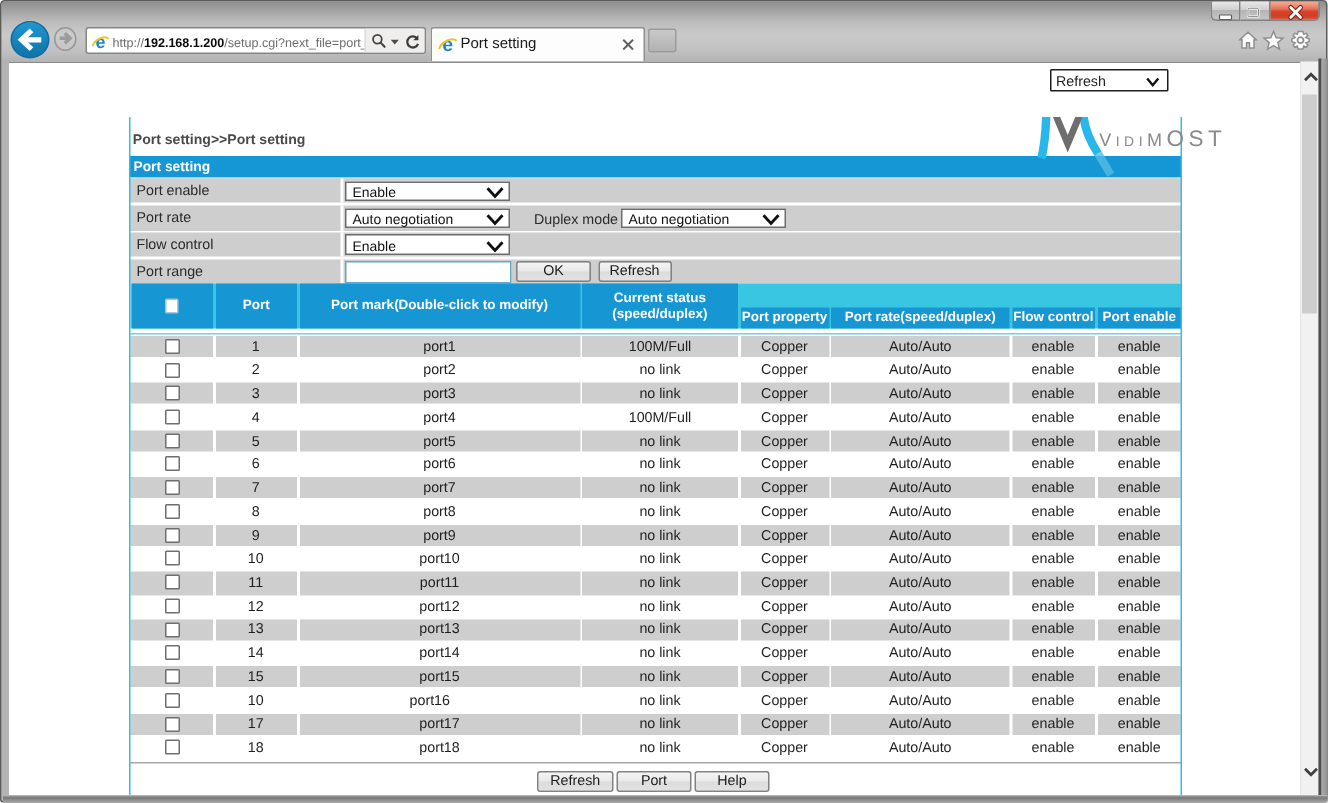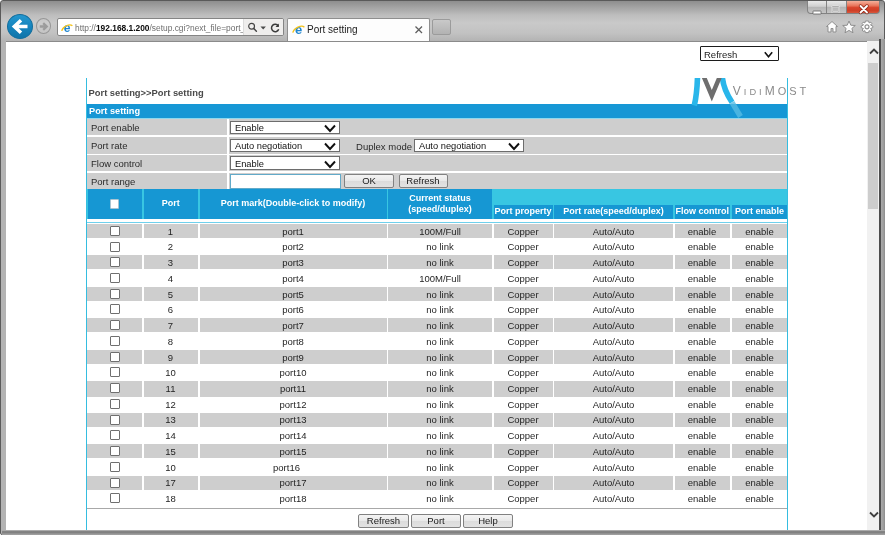--- a/index.html
+++ b/index.html
@@ -151,21 +151,21 @@
       </div>
 <div id="crumb">Port setting&gt;&gt;Port setting</div>
 <div id="secbar">Port setting</div>
 <div class="abs" style="left:0;top:75.6px;width:702px;height:1.5px;background:#8fd8ee"></div>
 <svg class="abs" style="left:598px;top:35.5px;z-index:5" width="160" height="40.5" viewBox="0 0 160 40.5">
  <path d="M13.5 -1 C13.2 9 12.3 19 10.3 27.5" fill="none" stroke="#29b6ea" stroke-width="5.6"></path>
  <path d="M38.3 -1 C39.3 9.5 43.5 17.5 48 24.3" fill="none" stroke="#29b6ea" stroke-width="5.6"></path>
  <path d="M48 24.3 C50.5 28.5 53.5 33.5 56.5 38.5" fill="none" stroke="#55bbe4" stroke-width="5.4" opacity="0.8"></path>
  <path d="M17.5 -1 L27.8 23.6 L38.1 -1 L33.25 -1 L27.8 12 L22.35 -1 Z" fill="#6e6e6e"></path>
 </svg>
-<div class="abs" style="left:646.8px;top:41.8px;z-index:6;color:#8a8a8a;white-space:nowrap;letter-spacing:3px"><span style="font-size:12px">V</span><span style="font-size:9.3px">IDI</span><span style="font-size:12px">M</span><span style="font-size:11px">OST</span></div>
+<div class="abs" style="left:646.8px;top:41.8px;z-index:6;color:#8a8a8a;white-space:nowrap;letter-spacing:3px"><span style="font-size:12px">V</span><span style="font-size:9.3px">IDI</span><span style="font-size:12px">M</span><span style="font-size:15px">OST</span></div>
 <div class="frow" style="top:77px">
         <div class="flabel">Port enable</div>
         <div class="fsep" style="left:141px"></div>
         <div class="sel" style="left:144px;width:110px">
           <span>Enable</span>
           <svg width="12" height="9">
             <path d="M1 1.5 L6 7 L11 1.5" fill="none" stroke="#101010" stroke-width="1.9"></path>
           </svg>
         </div>
       </div>

